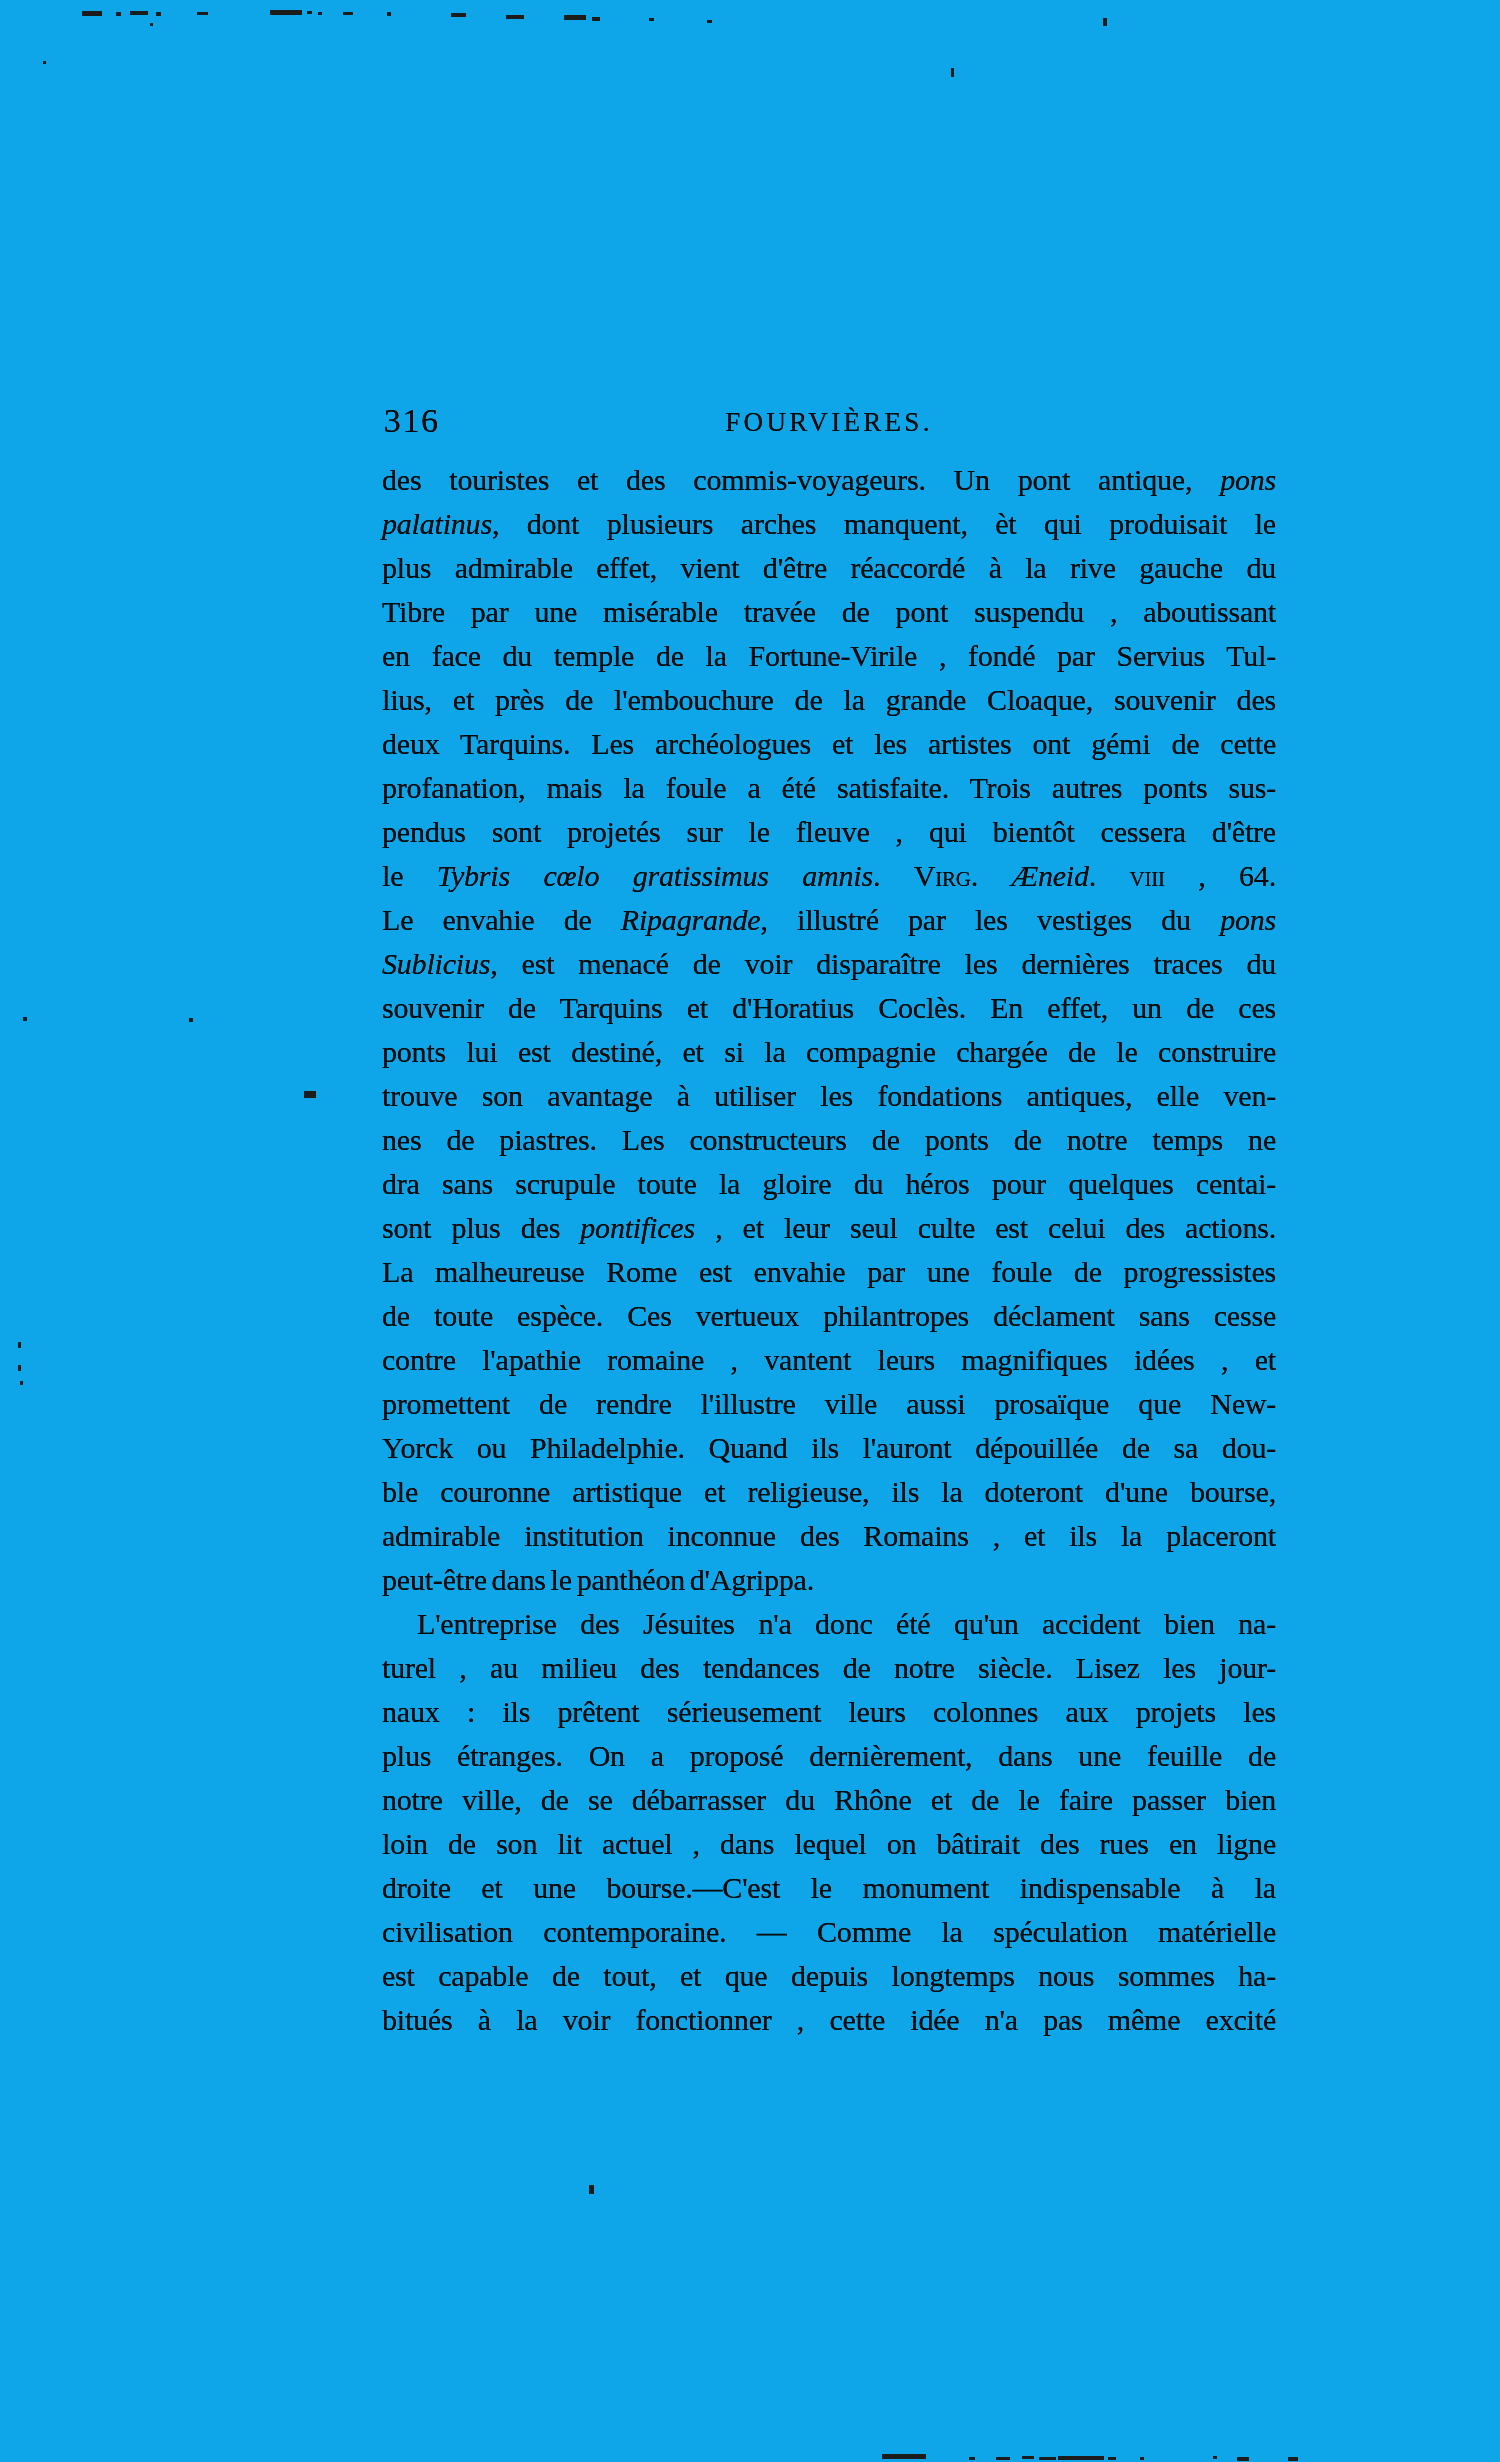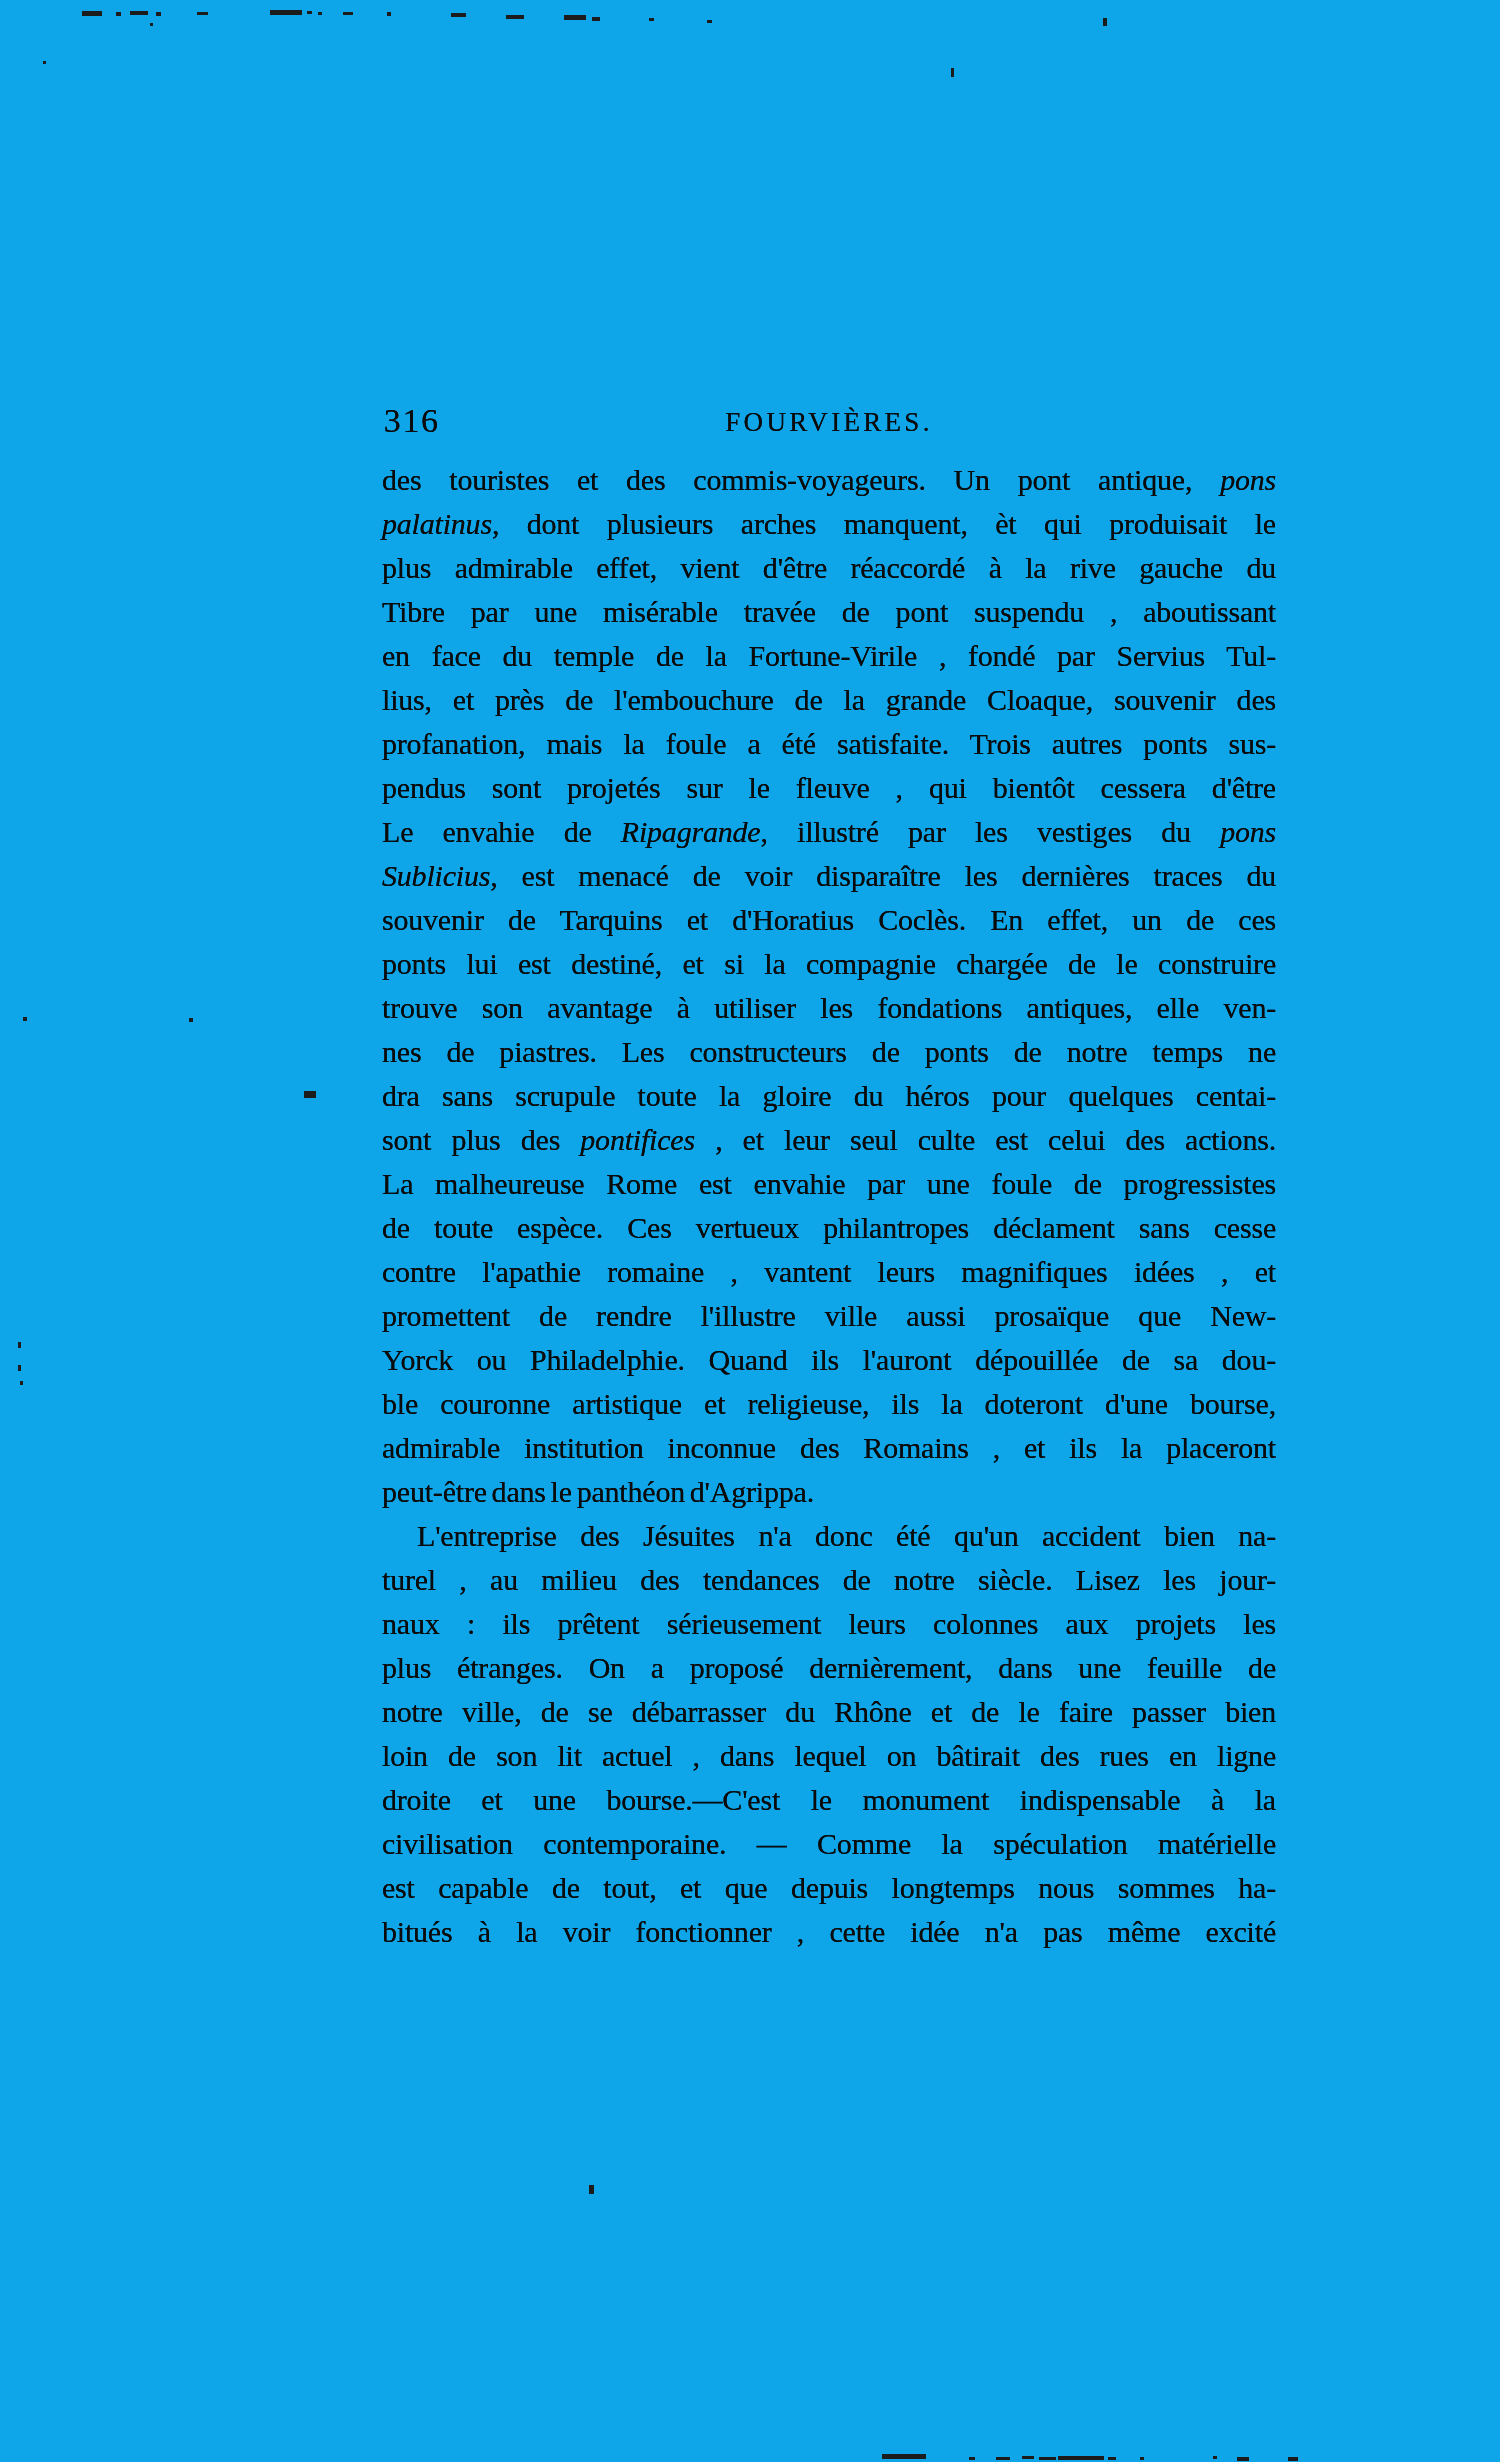--- a/index.html
+++ b/index.html
@@ -81,22 +81,24 @@
     <span class="run-head">FOURVIÈRES.</span>
   </div>
 
   <div class="text-block" id="text-block">
       <div class="line"><span>des touristes et des commis-voyageurs. Un pont antique, </span><span class="it">pons</span></div>
       <div class="line"><span class="it">palatinus</span><span>, dont plusieurs arches manquent, èt qui produisait le</span></div>
       <div class="line"><span>plus admirable effet, vient d'être réaccordé à la rive gauche du</span></div>
       <div class="line"><span>Tibre par une misérable travée de pont suspendu , aboutissant</span></div>
       <div class="line"><span>en face du temple de la Fortune-Virile , fondé par Servius Tul-</span></div>
       <div class="line"><span>lius, et près de l'embouchure de la grande Cloaque, souvenir des</span></div>
+      <div class="line"><span>deux Tarquins. Les archéologues et les artistes ont gémi de cette</span></div>
       <div class="line"><span>profanation, mais la foule a été satisfaite. Trois autres ponts sus-</span></div>
       <div class="line"><span>pendus sont projetés sur le fleuve , qui bientôt cessera d'être</span></div>
+      <div class="line"><span>le </span><span class="it">Tybris cœlo gratissimus amnis</span><span>. </span><span class="sc">Virg.</span><span> </span><span class="it">Æneid</span><span>. </span><span class="sc">viii</span><span> , 64.</span></div>
       <div class="line"><span>Le envahie de </span><span class="it">Ripagrande</span><span>, illustré par les vestiges du </span><span class="it">pons</span></div>
       <div class="line"><span class="it">Sublicius</span><span>, est menacé de voir disparaître les dernières traces du</span></div>
       <div class="line"><span>souvenir de Tarquins et d'Horatius Coclès. En effet, un de ces</span></div>
       <div class="line"><span>ponts lui est destiné, et si la compagnie chargée de le construire</span></div>
       <div class="line"><span>trouve son avantage à utiliser les fondations antiques, elle ven-</span></div>
       <div class="line"><span>nes de piastres. Les constructeurs de ponts de notre temps ne</span></div>
       <div class="line"><span>dra sans scrupule toute la gloire du héros pour quelques centai-</span></div>
       <div class="line"><span>sont plus des </span><span class="it">pontifices</span><span> , et leur seul culte est celui des actions.</span></div>
       <div class="line"><span>La malheureuse Rome est envahie par une foule de progressistes</span></div>
       <div class="line"><span>de toute espèce. Ces vertueux philantropes déclament sans cesse</span></div>

